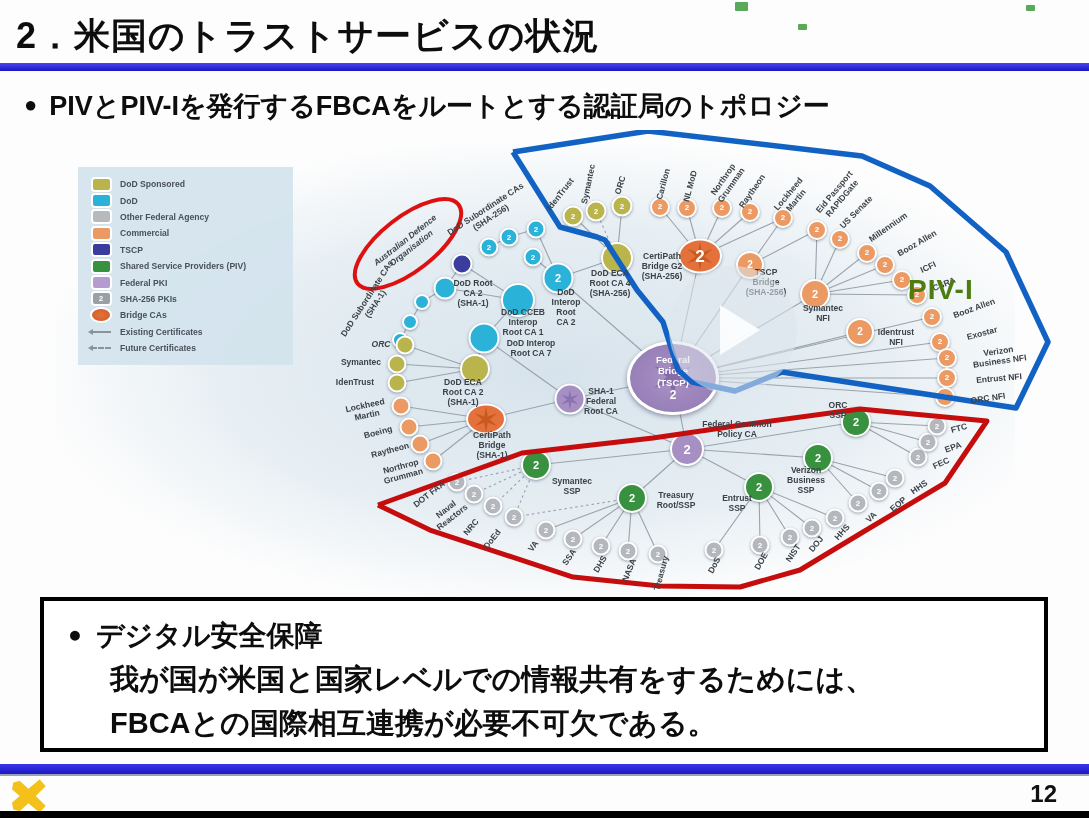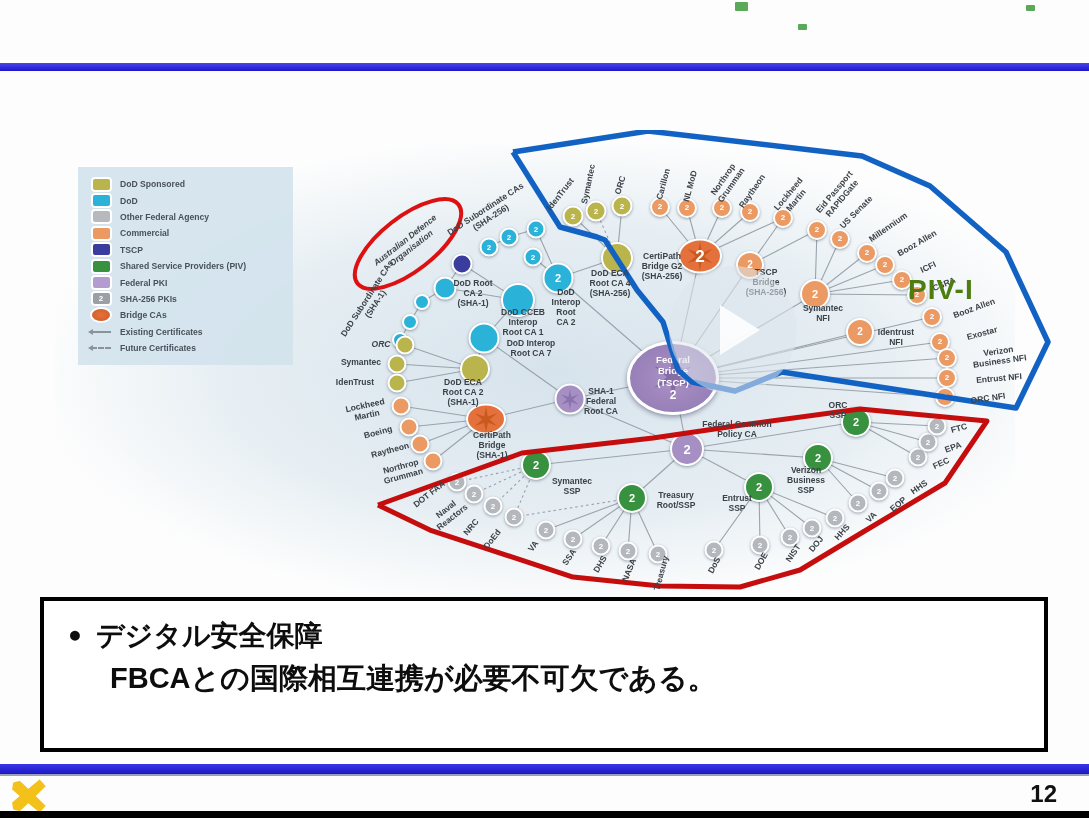--- a/index.html
+++ b/index.html
@@ -72,21 +72,25 @@
   .uni{position:absolute;left:56px;top:780px;font-size:24px;font-weight:600;color:#111;z-index:9;
        font-family:"Liberation Serif","DejaVu Serif",serif;}
   .page-num{position:absolute;right:32px;top:780px;font-size:24px;font-weight:800;color:#111;z-index:9;}
   .bottom-strip{position:absolute;left:0;top:811px;width:1089px;height:7px;background:#000;z-index:9;}
 </style>
 </head>
 <body>
 
 <div id="slide">
 
+  <div class="title">2．米国のトラストサービスの状況</div>
   <div class="rule"></div>
+  <div class="bullet-line">
+    <span class="marker">●</span><span>PIVとPIV-Iを発行するFBCAをルートとする認証局のトポロジー</span>
+  </div>
 
   <div class="art" style="left:735px;top:2px;width:13px;height:9px;"></div>
   <div class="art" style="left:798px;top:24px;width:9px;height:6px;"></div>
   <div class="art" style="left:1026px;top:5px;width:9px;height:6px;"></div>
 
   <div id="diagram">
     <div class="dbg"></div>
 
     <svg id="edges" width="1089" height="480" viewBox="0 130 1089 480">
       <defs>
@@ -559,20 +563,21 @@
 
     <div class="play">
       <div class="tri"></div>
     </div>
   </div>
 
   <div class="note">
     <div class="l1">
       <span class="marker">●</span><span>デジタル安全保障</span>
     </div>
+    <div class="l2">我が国が米国と国家レベルでの情報共有をするためには、</div>
     <div class="l3">FBCAとの国際相互連携が必要不可欠である。</div>
   </div>
 
   <div class="footer-bar"></div>
   <div class="logo">
     <div class="nib a"></div>
     <div class="nib b"></div>
   </div>
   <div class="page-num">12</div>
   <div class="bottom-strip"></div>

